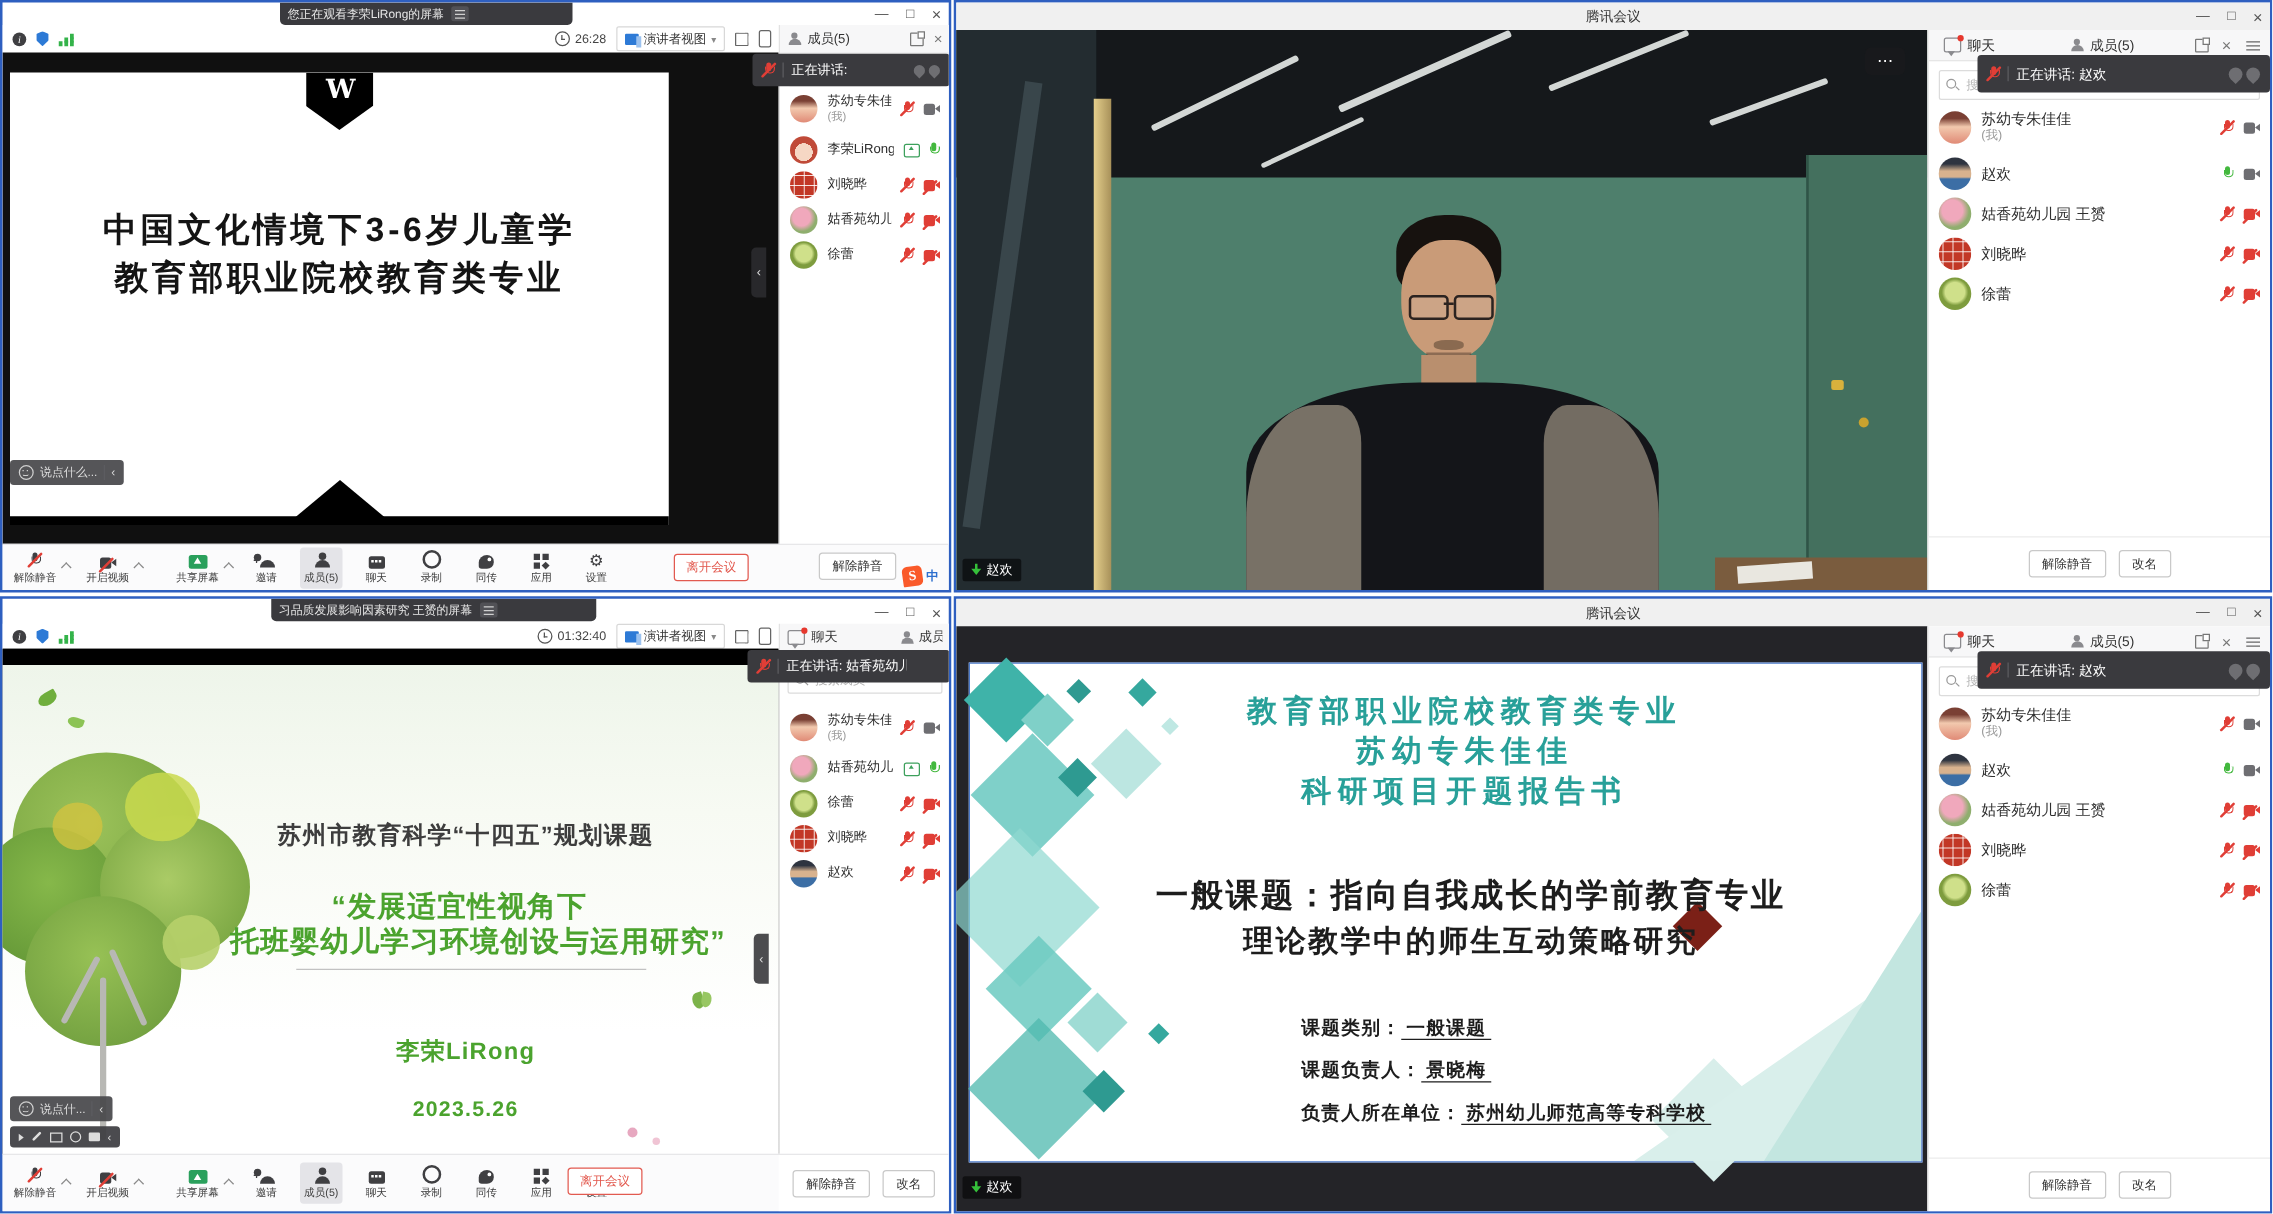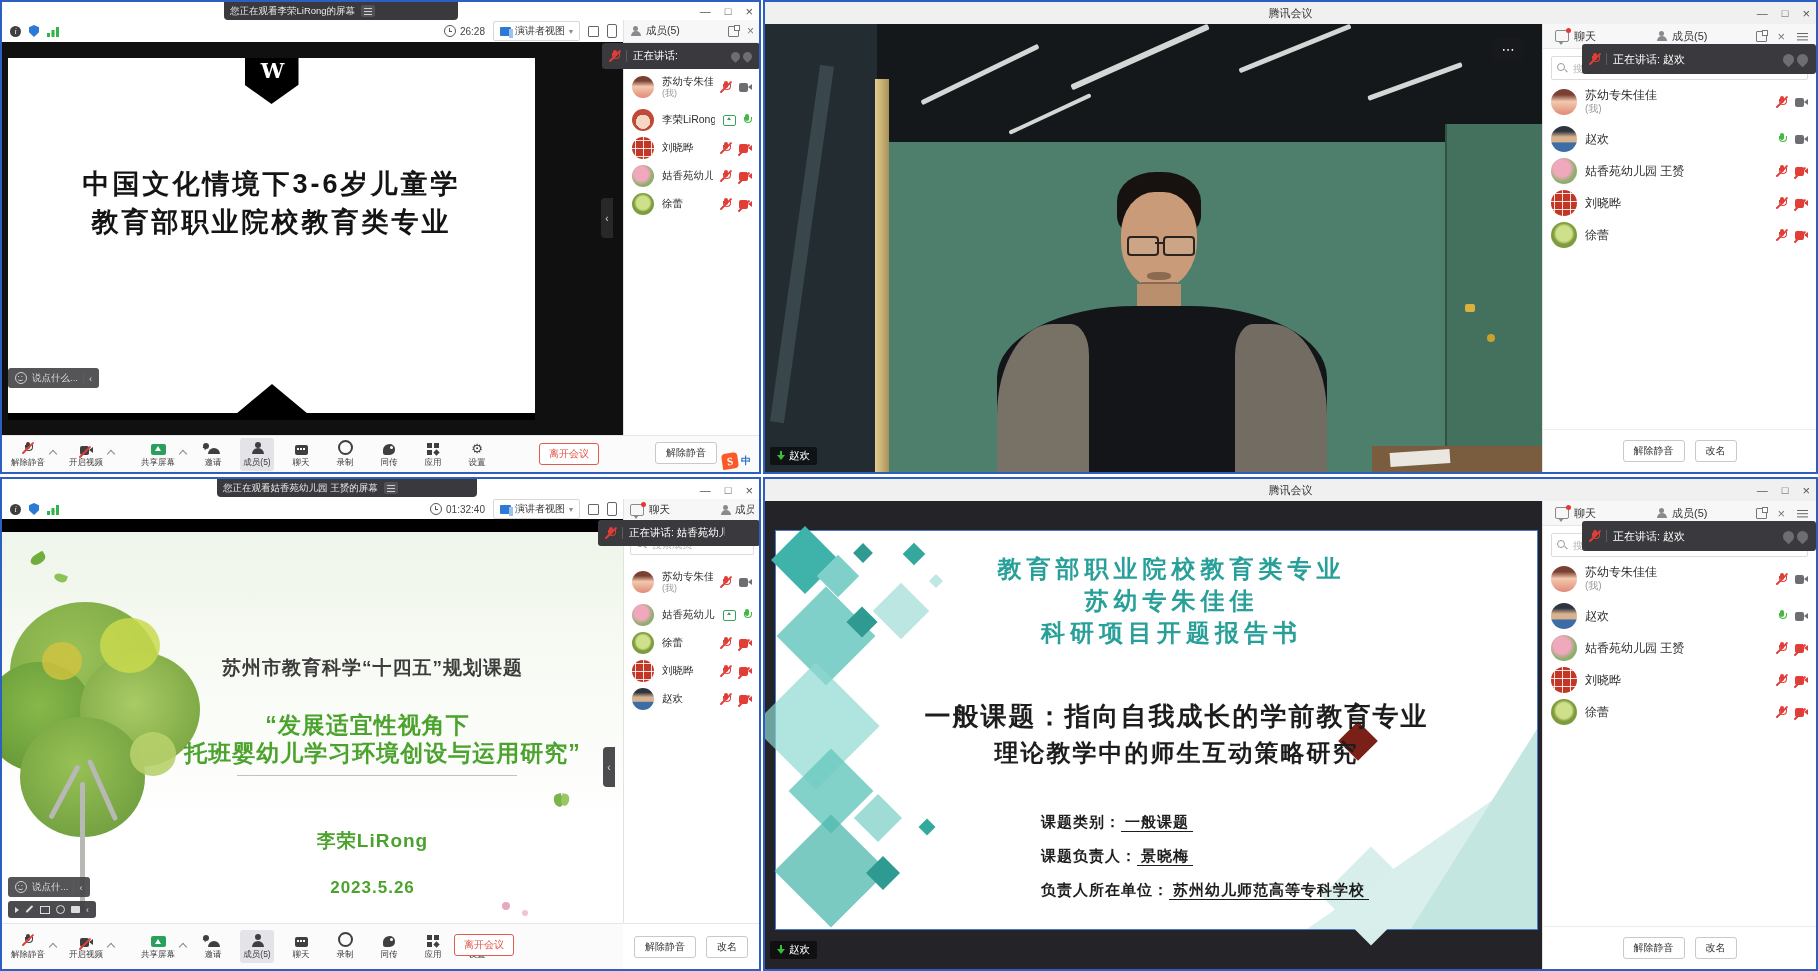--- a/index.html
+++ b/index.html
@@ -628,21 +628,21 @@
     </div>
   </section>
 
   <section class="win" style="left:0;top:477px;width:761px;height:494px">
     <div class="winctl" style="top:2px">
       <span>—</span>
       <span>□</span>
       <span style="font-size:13px">×</span>
     </div>
     <div class="banner" style="left:215px;top:0;width:248px">
-      <span style="overflow:hidden">您正在观看姑香苑幼儿园 王赟的屏幕</span>
+      <span style="overflow:hidden">习品质发展影响因素研究 王赟的屏幕</span>
       <span class="hamb"></span>
     </div>
     <div class="statusrow" style="left:0;top:20px;width:621px;height:20px;gap:8px;padding-left:8px;box-sizing:border-box">
       <span class="ic-info">i</span>
       <span class="ic-shield"></span>
       <span class="ic-signal"></span>
       <span style="flex:1"></span>
       <span class="flex" style="gap:4px">
         <span class="ic-clock"></span>
         <span>01:32:40</span>

